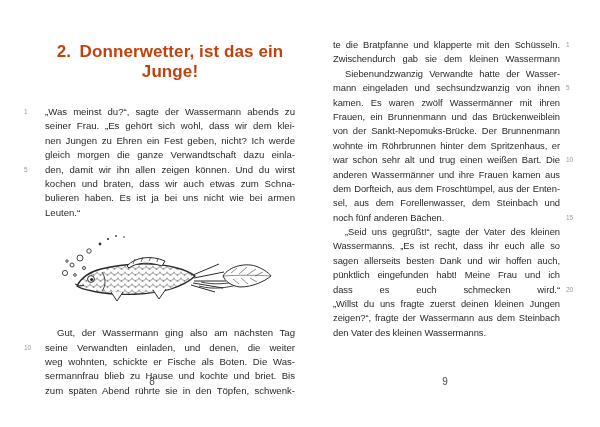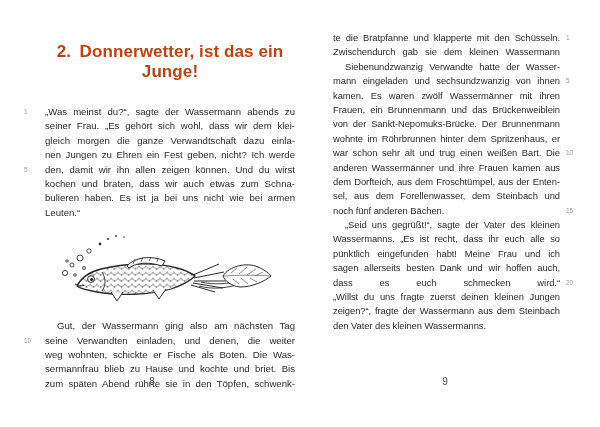--- a/index.html
+++ b/index.html
@@ -15,21 +15,21 @@
   .page-left{left:45px;top:42px;width:250px;font-size:9.6px;}
   .page-right{left:333px;top:31px;width:227px;font-size:9.4px;letter-spacing:-0.05px;}
   .heading{
     margin:0 0 23px 0;
     font-size:17px;
     font-weight:bold;
     text-align:center;
     color:#c2410c;
     letter-spacing:0.1px;
   }
-  .page-body{position:relative;}
+  .page-body{position:relative;margin-top:7px;}
   .line{position:relative;height:14.4px;line-height:14.4px;white-space:nowrap;}
   .line .txt{
     display:block;
     white-space:normal;
     text-align:justify;
     text-align-last:justify;
   }
   .line.endp .txt{text-align-last:left;}
   .line.indent .txt{text-indent:12px;}
   .marker{
@@ -67,24 +67,24 @@
     <h2 class="heading">2. Donnerwetter, ist das ein Junge!</h2>
     <div class="page-body">
         <div class="line">
           <span class="txt">„Was meinst du?“, sagte der Wassermann abends zu</span>
           <span class="marker">1</span>
         </div>
         <div class="line">
           <span class="txt">seiner Frau. „Es gehört sich wohl, dass wir dem klei-</span>
         </div>
         <div class="line">
+          <span class="txt">nen Jungen zu Ehren ein Fest geben, nicht? Ich werde</span>
+        </div>
+        <div class="line">
           <span class="txt">gleich morgen die ganze Verwandtschaft dazu einla-</span>
-        </div>
-        <div class="line">
-          <span class="txt">nen Jungen zu Ehren ein Fest geben, nicht? Ich werde</span>
         </div>
         <div class="line">
           <span class="txt">den, damit wir ihn allen zeigen können. Und du wirst</span>
           <span class="marker">5</span>
         </div>
         <div class="line">
           <span class="txt">kochen und braten, dass wir auch etwas zum Schna-</span>
         </div>
         <div class="line">
           <span class="txt">bulieren haben. Es ist ja bei uns nicht wie bei armen</span>
@@ -218,24 +218,24 @@
           <span class="txt">noch fünf anderen Bächen.</span>
           <span class="marker">15</span>
         </div>
         <div class="line indent">
           <span class="txt">„Seid uns gegrüßt!“, sagte der Vater des kleinen</span>
         </div>
         <div class="line">
           <span class="txt">Wassermanns. „Es ist recht, dass ihr euch alle so</span>
         </div>
         <div class="line">
+          <span class="txt">sagen allerseits besten Dank und wir hoffen auch,</span>
+        </div>
+        <div class="line">
           <span class="txt">pünktlich eingefunden habt! Meine Frau und ich</span>
-        </div>
-        <div class="line">
-          <span class="txt">sagen allerseits besten Dank und wir hoffen auch,</span>
         </div>
         <div class="line">
           <span class="txt">dass es euch schmecken wird.“</span>
           <span class="marker">20</span>
         </div>
         <div class="line">
           <span class="txt">„Willst du uns fragte zuerst deinen kleinen Jungen</span>
         </div>
         <div class="line">
           <span class="txt">zeigen?“, fragte der Wassermann aus dem Steinbach</span>

